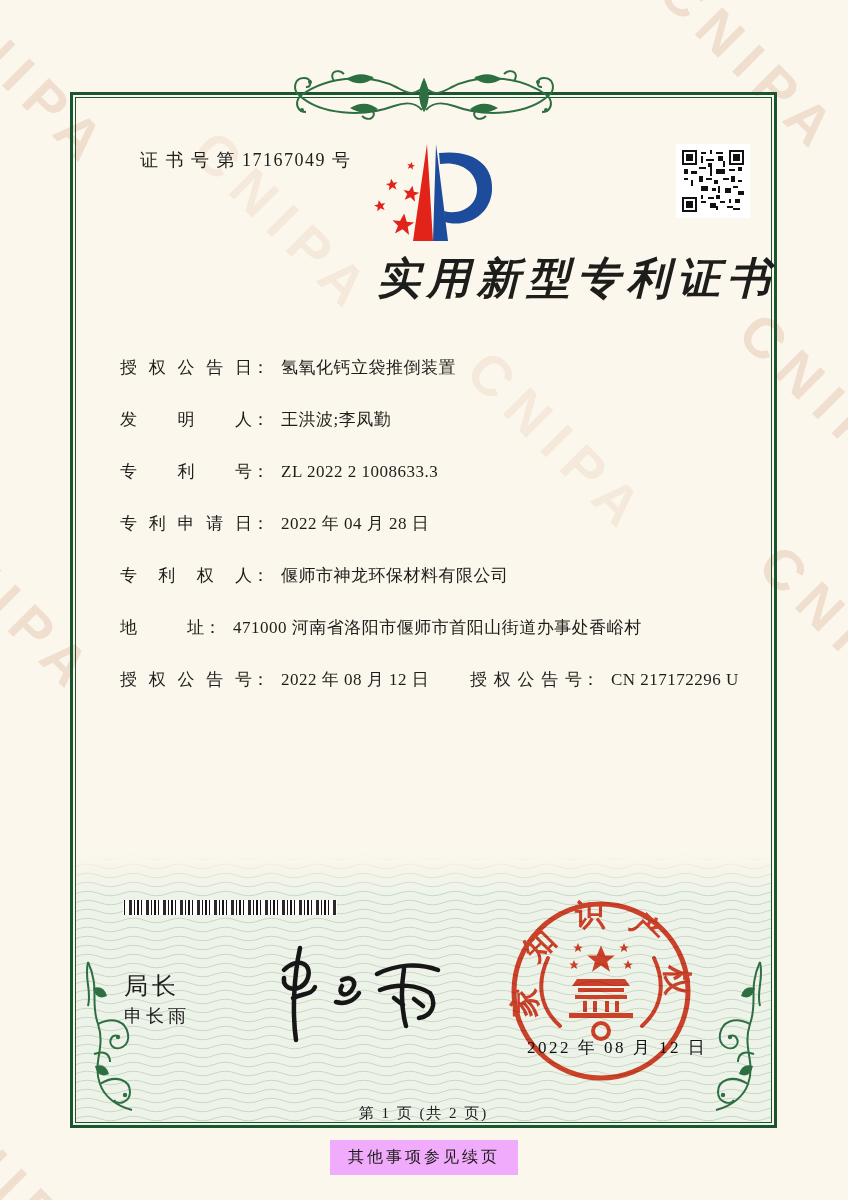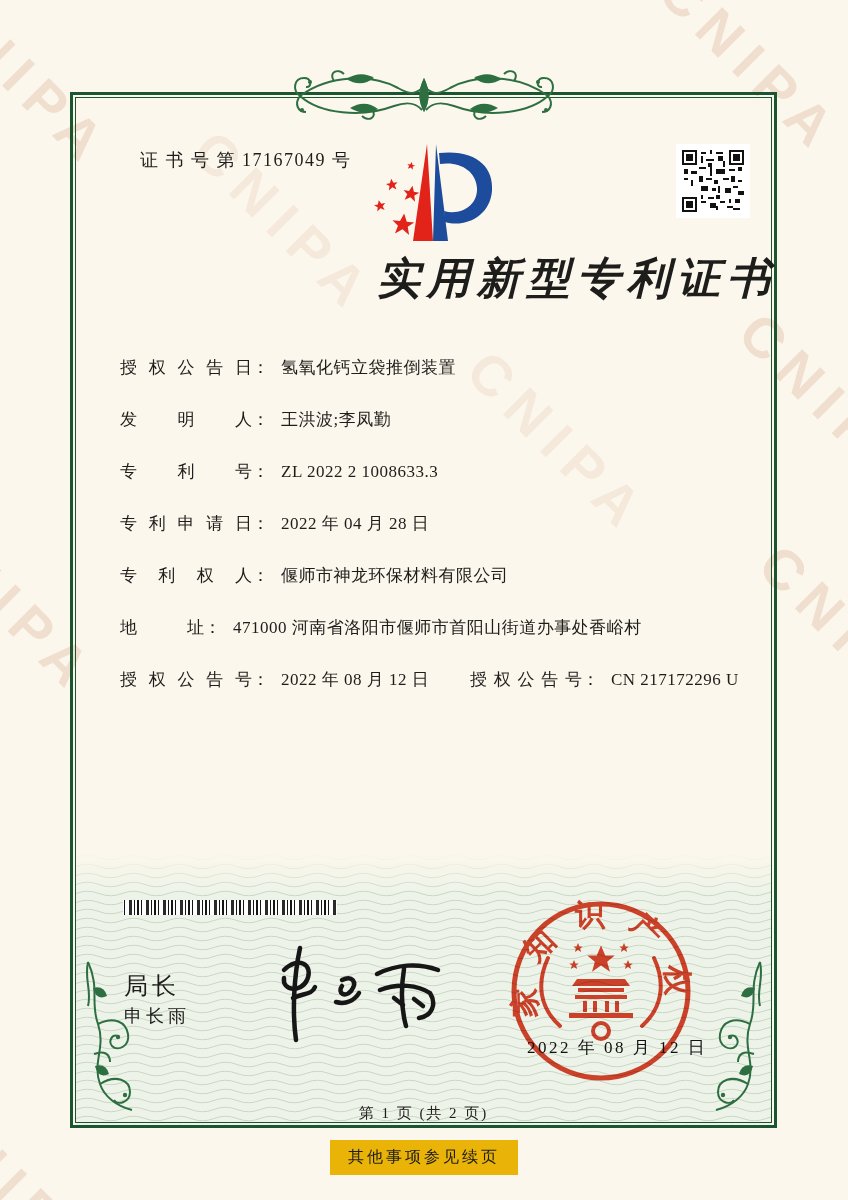--- a/index.html
+++ b/index.html
@@ -72,21 +72,21 @@
   .director-title{position:absolute;left:124px;top:970px;font-size:24px;letter-spacing:4px;z-index:4;}
   .director-name{position:absolute;left:124px;top:1004px;font-size:18px;letter-spacing:4px;z-index:4;}
   .signature{position:absolute;left:246px;top:936px;width:212px;height:110px;z-index:5;}
   .seal{position:absolute;left:506px;top:898px;width:190px;height:190px;z-index:5;
     opacity:0.95;mix-blend-mode:multiply;}
   .seal-date{position:absolute;left:527px;top:1036px;font-size:17px;letter-spacing:2.5px;z-index:6;color:#111;}
   .page-info{position:absolute;left:70px;top:1092px;width:707px;text-align:center;
     font-size:15px;letter-spacing:2px;z-index:6;margin-top:12px;}
   .cont-note{
     position:absolute;left:424px;top:1140px;transform:translateX(-50%);
-    background:#eab308;padding:7px 18px;font-size:16px;letter-spacing:3px;z-index:4;
+    background:#f0abfc;padding:7px 18px;font-size:16px;letter-spacing:3px;z-index:4;
   }
 </style>
 </head>
 <body>
 
 <div class="page">
 
   <span class="wm" style="left:-38px;top:-28px;">CNIPA</span>
   <span class="wm" style="left:692px;top:-42px;">CNIPA</span>
   <span class="wm faint" style="left:226px;top:118px;">CNIPA</span>

